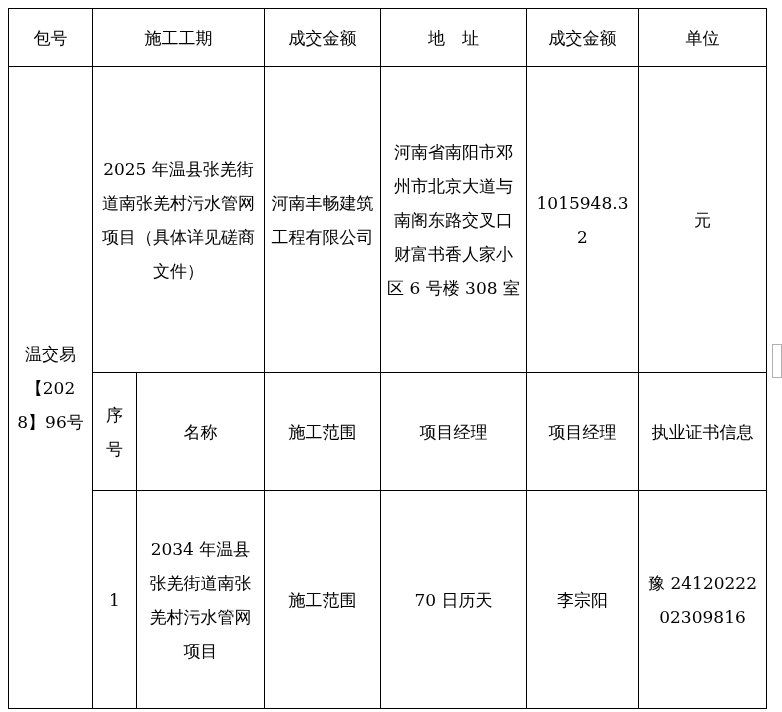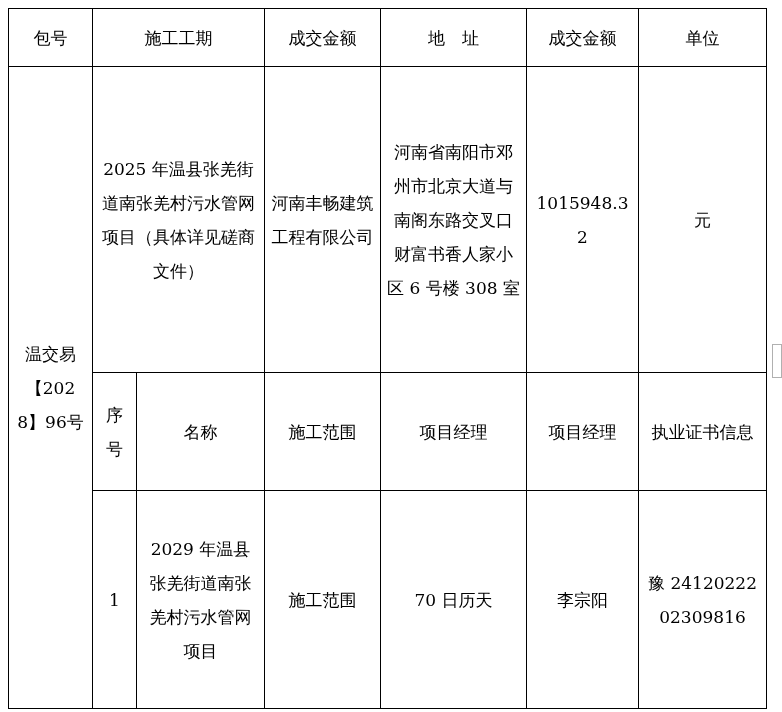--- a/index.html
+++ b/index.html
@@ -94,21 +94,21 @@
       <td style="height:118px">序号</td>
       <td>名称</td>
       <td>施工范围</td>
       <td>项目经理</td>
       <td>项目经理</td>
       <td>执业证书信息</td>
     </tr>
 
     <tr>
       <td style="height:218px">1</td>
-      <td>2029 年温县张羌街道南张羌村污水管网项目</td>
+      <td>2034 年温县张羌街道南张羌村污水管网项目</td>
       <td>施工范围</td>
       <td>70 日历天</td>
       <td>李宗阳</td>
       <td>豫 2412022202309816</td>
     </tr>
   </tbody>
     </table>
 
   <div class="scroll-nub"></div>
 

